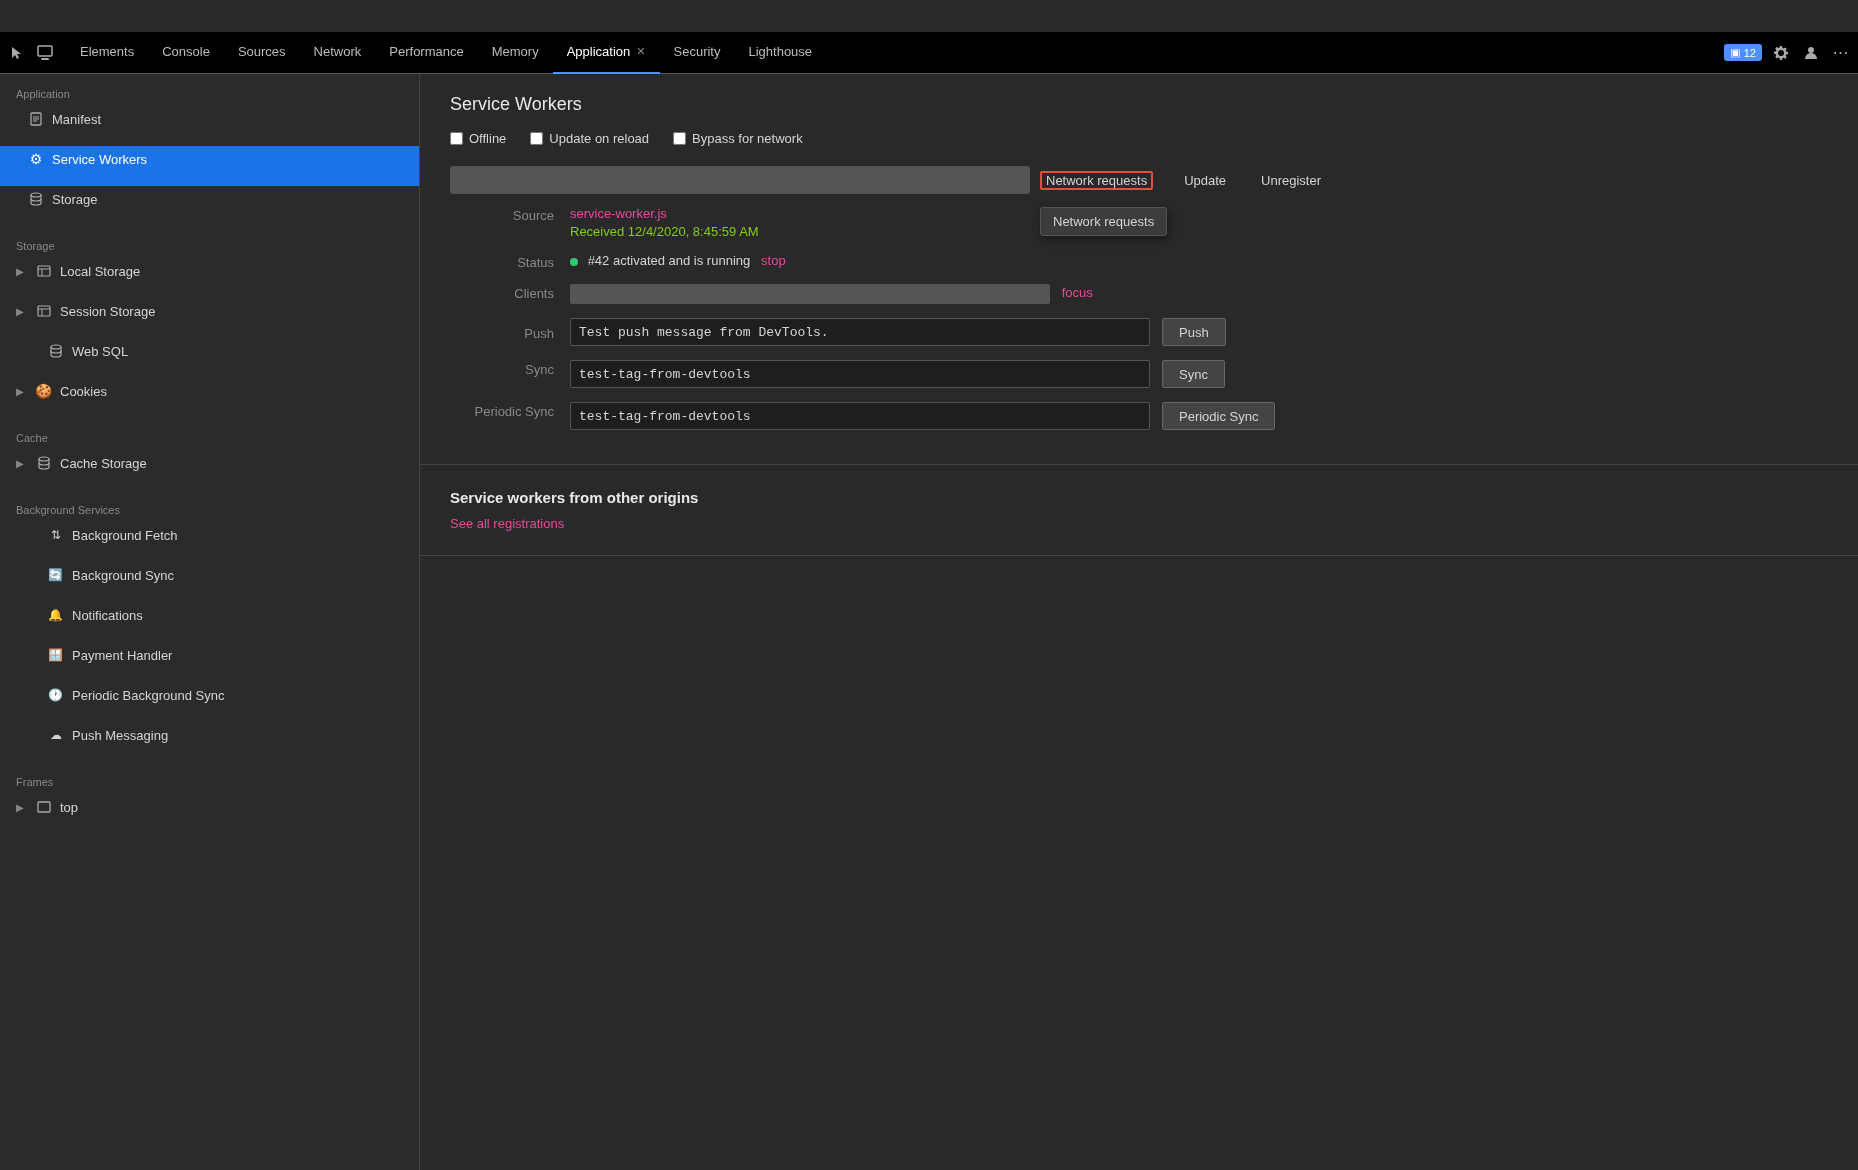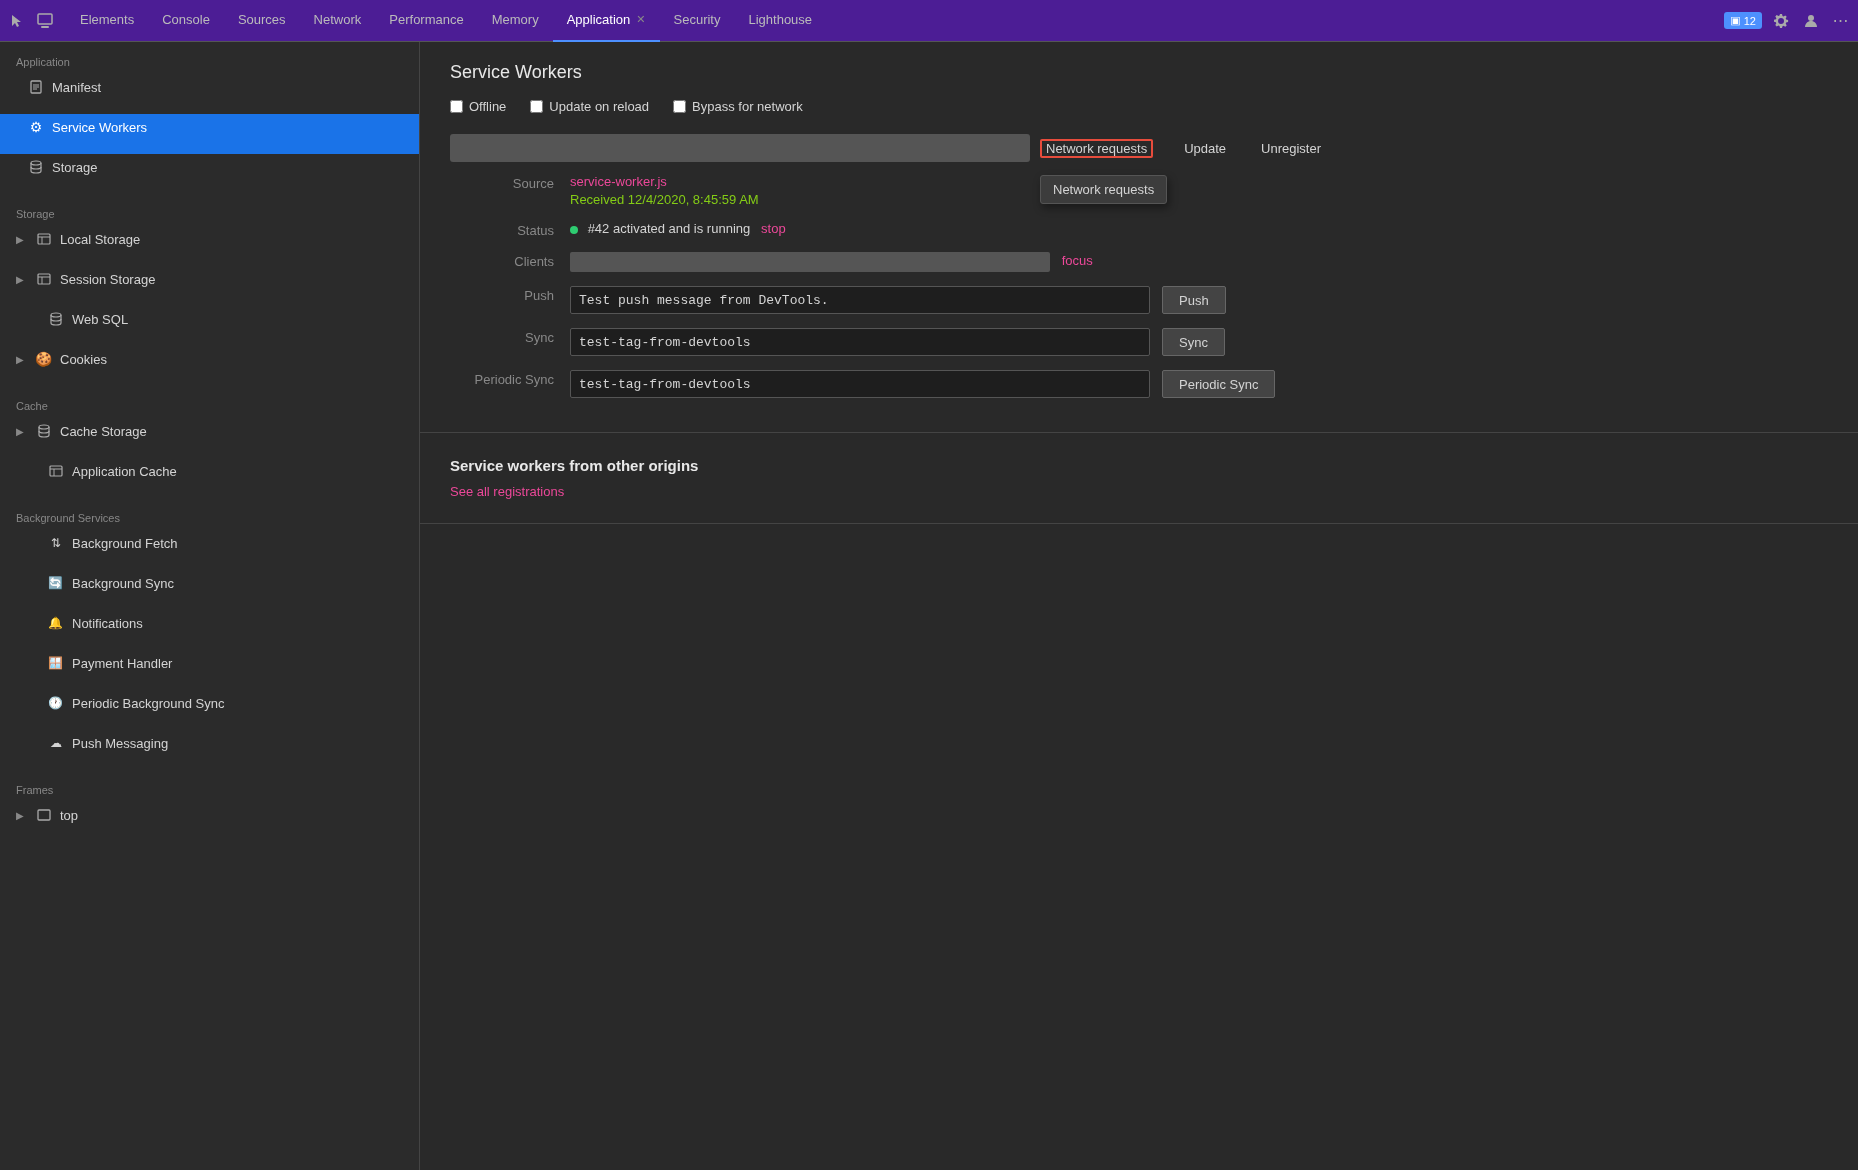--- a/index.html
+++ b/index.html
@@ -12,25 +12,26 @@
       height: 1170px;
       overflow: hidden;
       display: flex;
       flex-direction: column;
     }
 
     
     .tab-bar {
       display: flex;
       align-items: center;
-      background: #4c1d95;
+      background: #000000;
       border-bottom: 1px solid #555;
       height: 42px;
       padding: 0 6px;
       flex-shrink: 0;
+      margin-top: 32px;
     }
     .tab-bar-icons {
       display: flex;
       gap: 6px;
       margin-right: 10px;
     }
     .tab-bar-icon {
       width: 22px;
       height: 22px;
       display: flex;
@@ -272,20 +273,21 @@
       width: 480px;
       height: 20px;
       background: #555;
       border-radius: 2px;
       vertical-align: middle;
       margin-right: 8px;
     }
 
     .push-row, .sync-row, .periodic-row {
       display: flex;
+      align-items: center;
       gap: 0;
       margin-bottom: 14px;
     }
 
     .input-field {
       height: 28px;
       background: #1e1e1e;
       border: 1px solid #555;
       color: #d4d4d4;
       font-family: 'Courier New', monospace;
@@ -488,31 +490,20 @@
       <span class="icon">
         <svg width="14" height="14" viewBox="0 0 14 14" fill="none">
           <ellipse cx="7" cy="3" rx="5" ry="2" stroke="#aaa" stroke-width="1.2" fill="none"></ellipse>
           <path d="M2 3v4c0 1.1 2.2 2 5 2s5-.9 5-2V3" stroke="#aaa" stroke-width="1.2" fill="none"></path>
           <path d="M2 7v4c0 1.1 2.2 2 5 2s5-.9 5-2V7" stroke="#aaa" stroke-width="1.2" fill="none"></path>
         </svg>
       </span>
       <span>Cache Storage</span>
     </div>
 
-    <div class="sidebar-item">
-      <span style="width:12px"></span>
-      <span class="icon">
-        <svg width="14" height="14" viewBox="0 0 14 14" fill="none">
-          <rect x="1" y="2" width="12" height="10" rx="1" stroke="#aaa" stroke-width="1.2" fill="none"></rect>
-          <line x1="1" y1="5" x2="13" y2="5" stroke="#aaa" stroke-width="1"></line>
-          <line x1="5" y1="5" x2="5" y2="12" stroke="#aaa" stroke-width="1"></line>
-        </svg>
-      </span>
-      <span>Application Cache</span>
-    </div>
 
     <div class="sidebar-section-label">Background Services</div>
 
     <div class="sidebar-item">
       <span style="width:12px"></span>
       <span class="icon" style="font-size:12px;">⇅</span>
       <span>Background Fetch</span>
     </div>
 
     <div class="sidebar-item">

